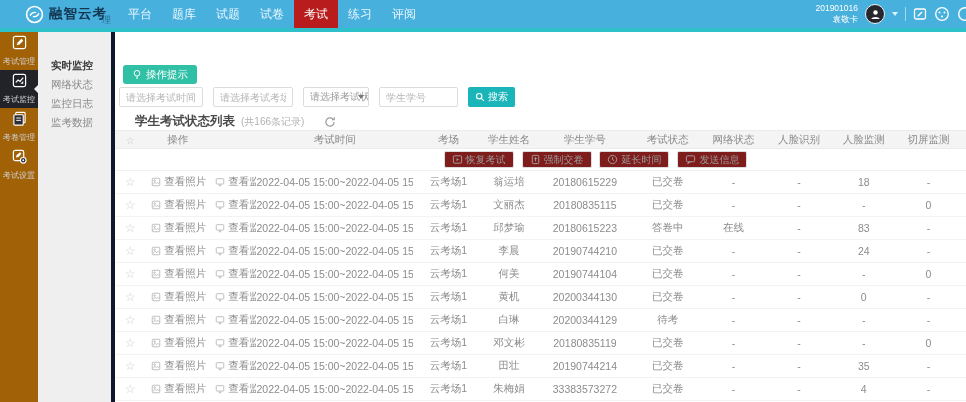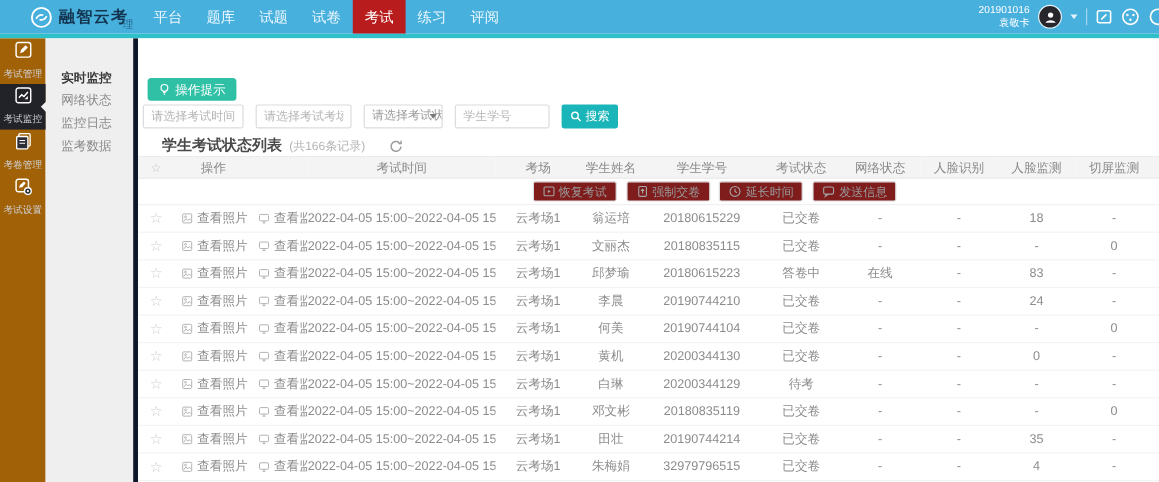--- a/index.html
+++ b/index.html
@@ -582,21 +582,21 @@
                     <svg width="10" height="10" viewBox="0 0 12 12" fill="none" stroke="#b3b3b3" stroke-width="1">
                       <rect x="1.5" y="2" width="9" height="6.5" rx="1"></rect>
                       <path d="M4.5 10.5h3M6 8.5v2"></path>
                     </svg>
                   </span>
                   <span>查看监控</span>
                 </a></td>
               <td>2022-04-05 15:00~2022-04-05 15:30</td>
               <td>云考场1</td>
               <td>朱梅娟</td>
-              <td>32979796515</td>
+              <td>33383573272</td>
               <td>已交卷</td>
               <td>-</td>
               <td>-</td>
               <td>4</td>
               <td>-</td>
               <td>客户端</td>
             </tr>
           </tbody>
       </table>
     </div>

